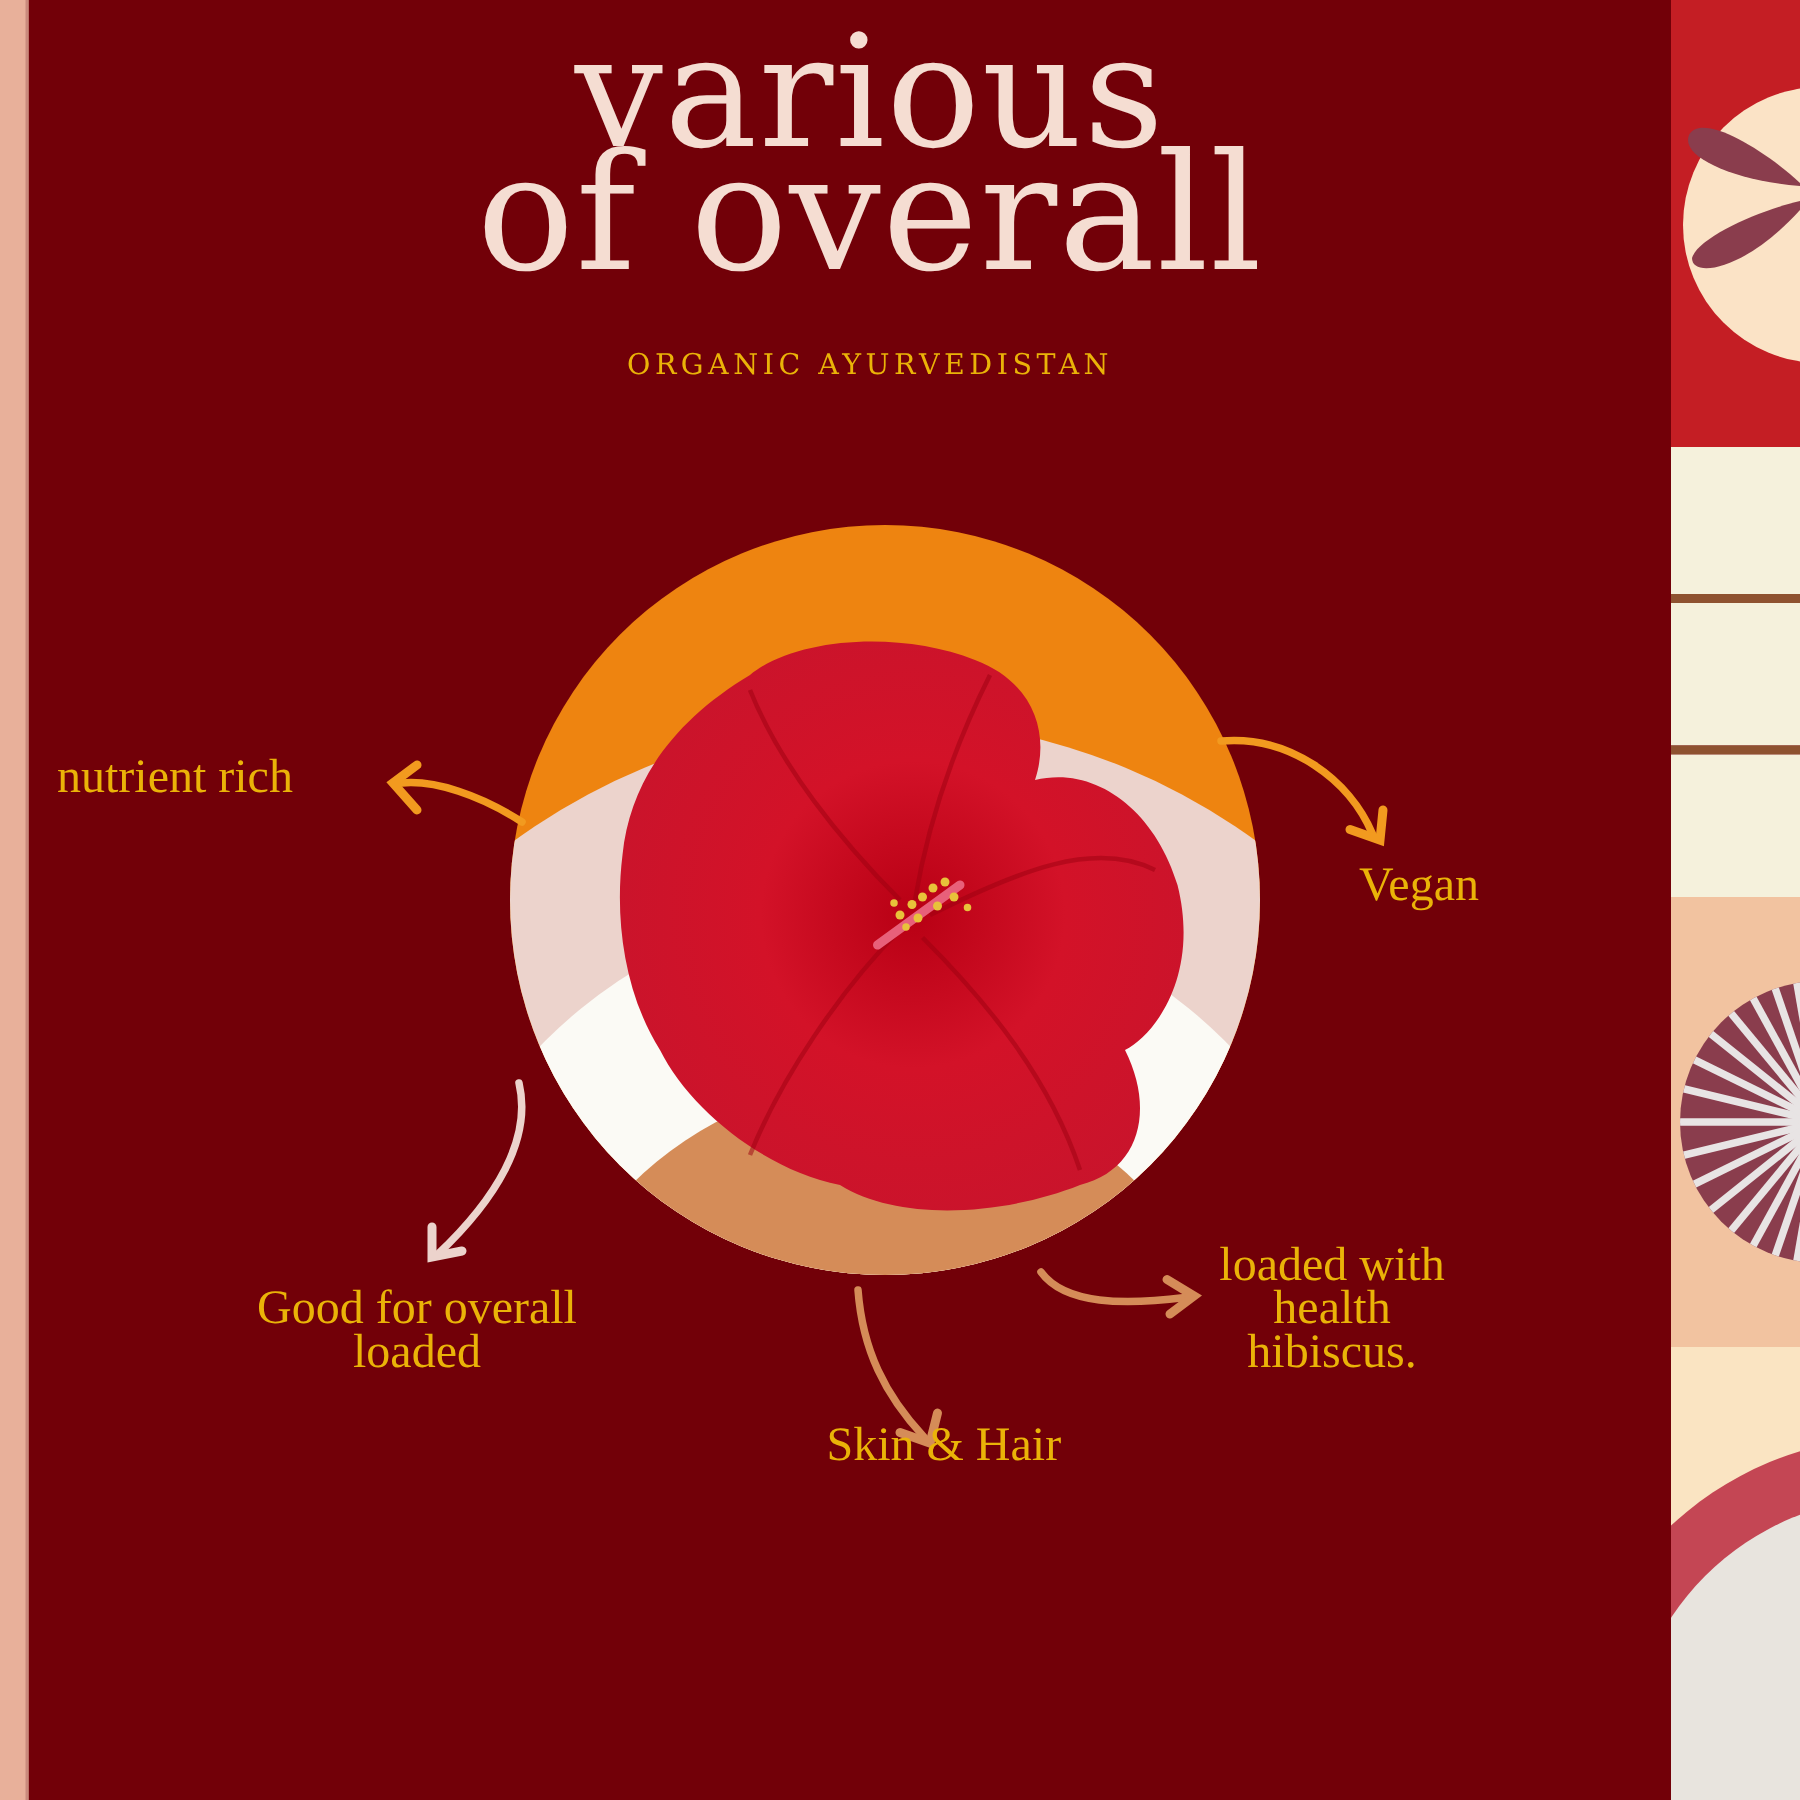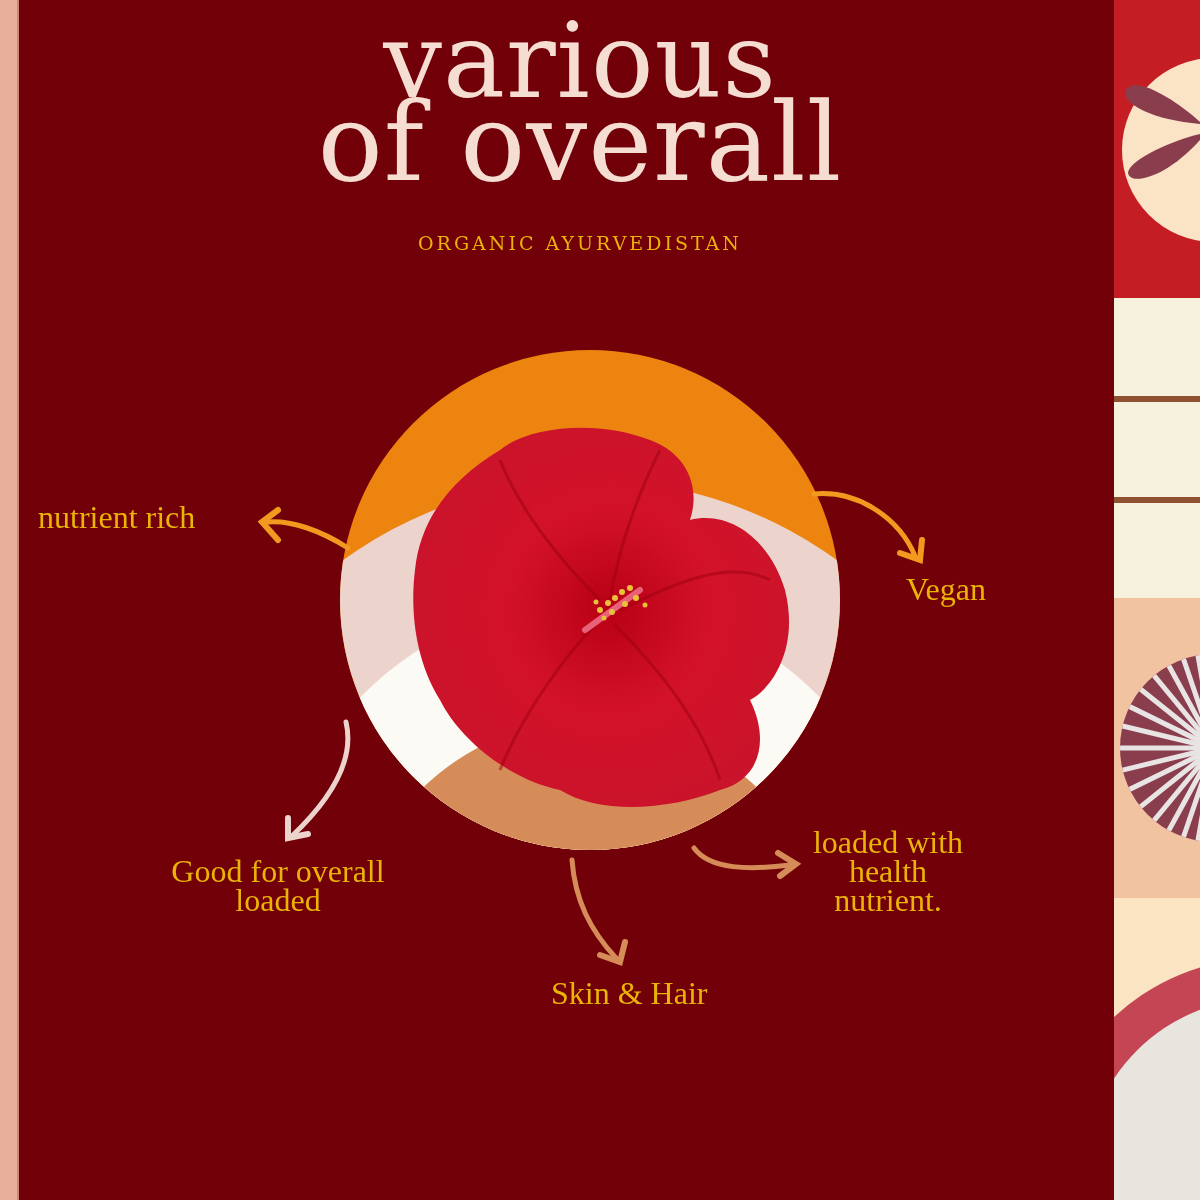--- a/index.html
+++ b/index.html
@@ -78,25 +78,25 @@
     <path d="M778,853 L796,864 L780,876" stroke="#d58c58" stroke-width="6"></path>
   </g>
 </svg>
 
 <div class="label" style="left:38px;top:503px;">nutrient rich</div>
 <div class="label" style="left:906px;top:575px;">Vegan</div>
 <div class="label" style="left:158px;top:857px;width:240px;">
   <div>Good for overall</div>
   <div>loaded</div>
 </div>
-<div class="label" style="left:551px;top:979px;">Skin &amp; Hair</div>
+<div class="label" style="left:551px;top:948px;">Skin &amp; Hair</div>
 <div class="label" style="left:788px;top:828px;width:168px;margin-left:16px;">
   <div>loaded with</div>
   <div>health</div>
-  <div>nutrient.</div>
+  <div>hibiscus.</div>
 </div>
 
 <div class="right-panel">
   <div class="rp-block" style="top:0;height:298px;background:#c41e24;">
     <svg width="86" height="298">
       <circle cx="100" cy="150" r="92" fill="#fbe3c6"></circle>
       <path d="M86,122 C60,98 20,75 12,90 C6,104 40,120 86,124 Z" fill="#8a3d4d"></path>
       <path d="M86,134 C60,140 18,158 14,172 C14,186 50,180 86,140 Z" fill="#8a3d4d"></path>
     </svg>
   </div>

